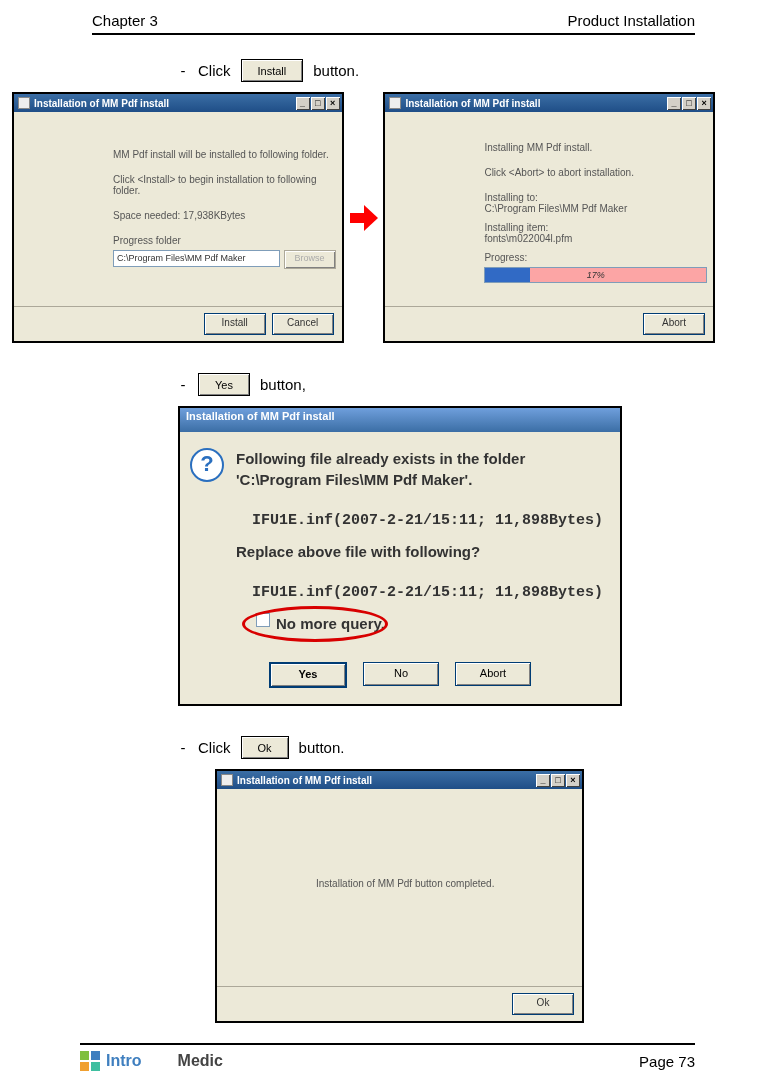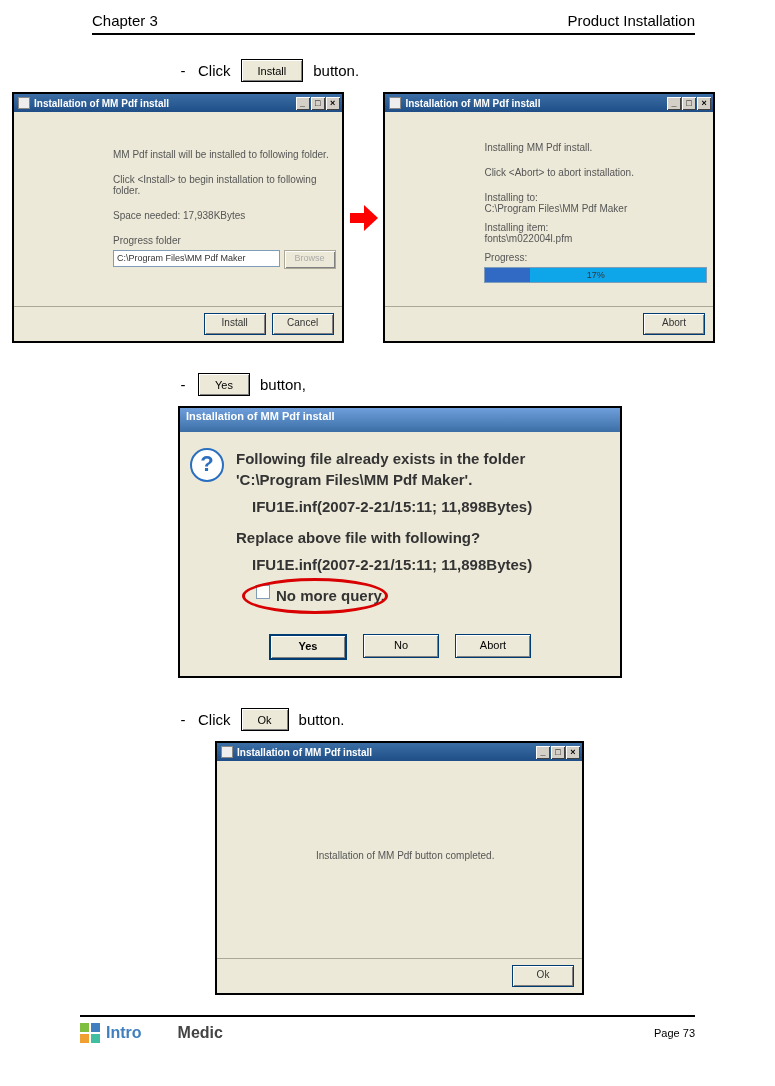--- a/index.html
+++ b/index.html
@@ -172,23 +172,24 @@
     background:#ece9d8;
     border:1px solid #003c74;
     box-shadow: inset 1px 1px 0 #fff, inset -1px -1px 0 #808080;
     font-size:10px;
     text-align:center;
     line-height:18px;
   }
   .progress-bar {
     height:14px;
     border:1px solid #7f9db9;
-    background:#0ea5e9;
+    background:#fca5a5;
     position:relative;
     margin-top:4px;
+    font-style:italic;
   }
   .progress-fill {
     position:absolute;
     left:0; top:0; bottom:0;
     width:20%;
     background:#316ac5;
   }
   .progress-text {
     position:absolute;
     left:0; right:0; top:0; bottom:0;
@@ -241,21 +242,21 @@
     color:#2a6fbf;
     font-weight:bold;
     font-size:22px;
     text-align:center;
     line-height:28px;
     margin-right:12px;
     flex-shrink:0;
   }
   .d3-text { flex:1; font-size:15px; color:#333; line-height:1.4;}
   .d3-text .bold { font-weight:bold;}
-  .d3-text .indent { margin-left:16px; margin-top:6px; margin-bottom:10px;}
+  .d3-text .indent { margin-left:16px; margin-top:20px; margin-bottom:10px;font-family:Liberation Mono, monospace;}
   .nomore-wrap {
     display:flex;
     align-items:flex-start;
     margin:10px 0 4px 20px;
     position:relative;
     width:130px;
   }
   .nomore-check {
     width:12px; height:12px;
     border:1px solid #7f9db9;
@@ -291,21 +292,21 @@
   }
   .logo { display:flex; align-items:center; gap:3px; font-weight:bold; font-size:16px;}
   .logo .sq { width:9px; height:9px;}
   .logo .sq.g{background:#7fbf3f;}
   .logo .sq.b{background:#3f7fbf;}
   .logo .sq.o{background:#f0a030;}
   .logo .sq.t{background:#3fbfa0;}
   .logo .logo-grid { display:grid; grid-template-columns:9px 9px; grid-gap:2px; margin-right:3px;}
   .logo-text .i1{color:#3f7fbf;}
   .logo-text .i2{color:#444;padding-left:36px;}
-  .page-num { font-size:11px;}
+  .page-num { font-size:15px;}
 </style>
 </head>
 <body>
 
 <div class="page">
   <div class="header-row">
     <span>Chapter 3</span>
     <span>Product Installation</span>
   </div>
 

